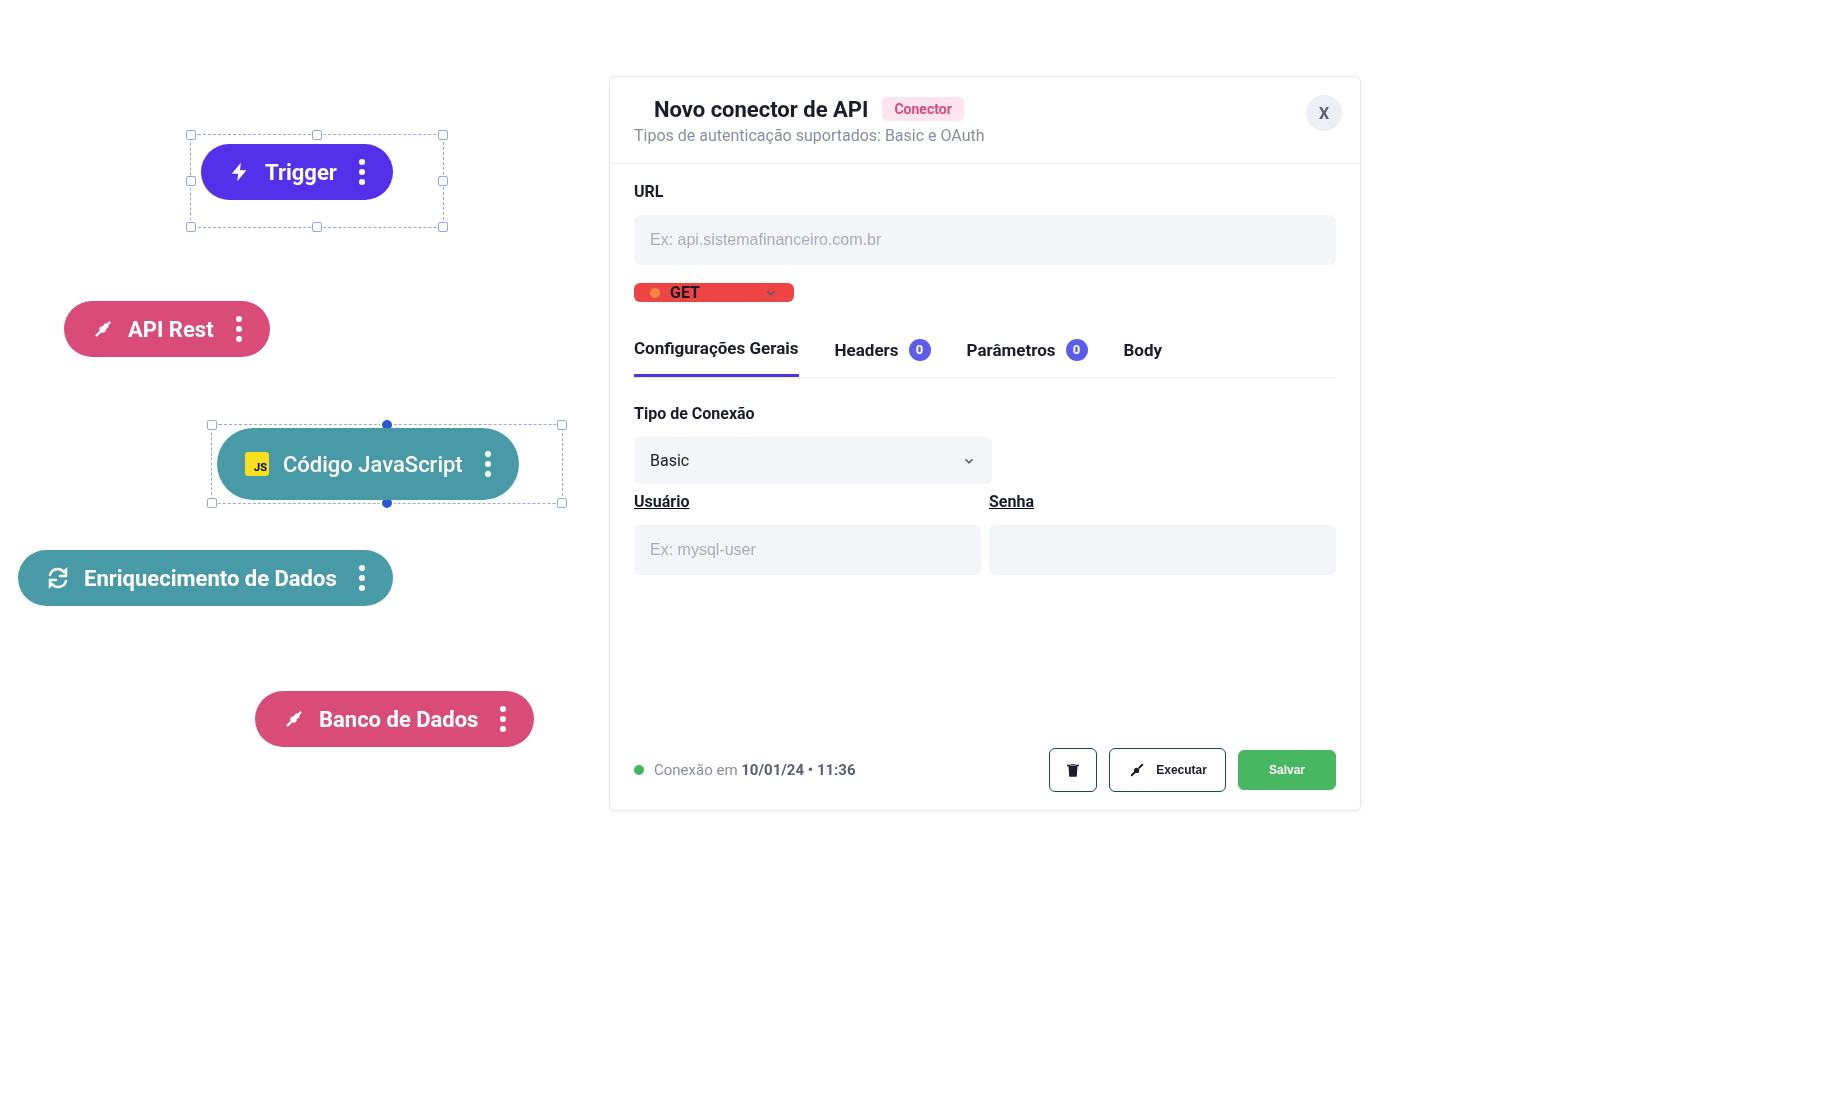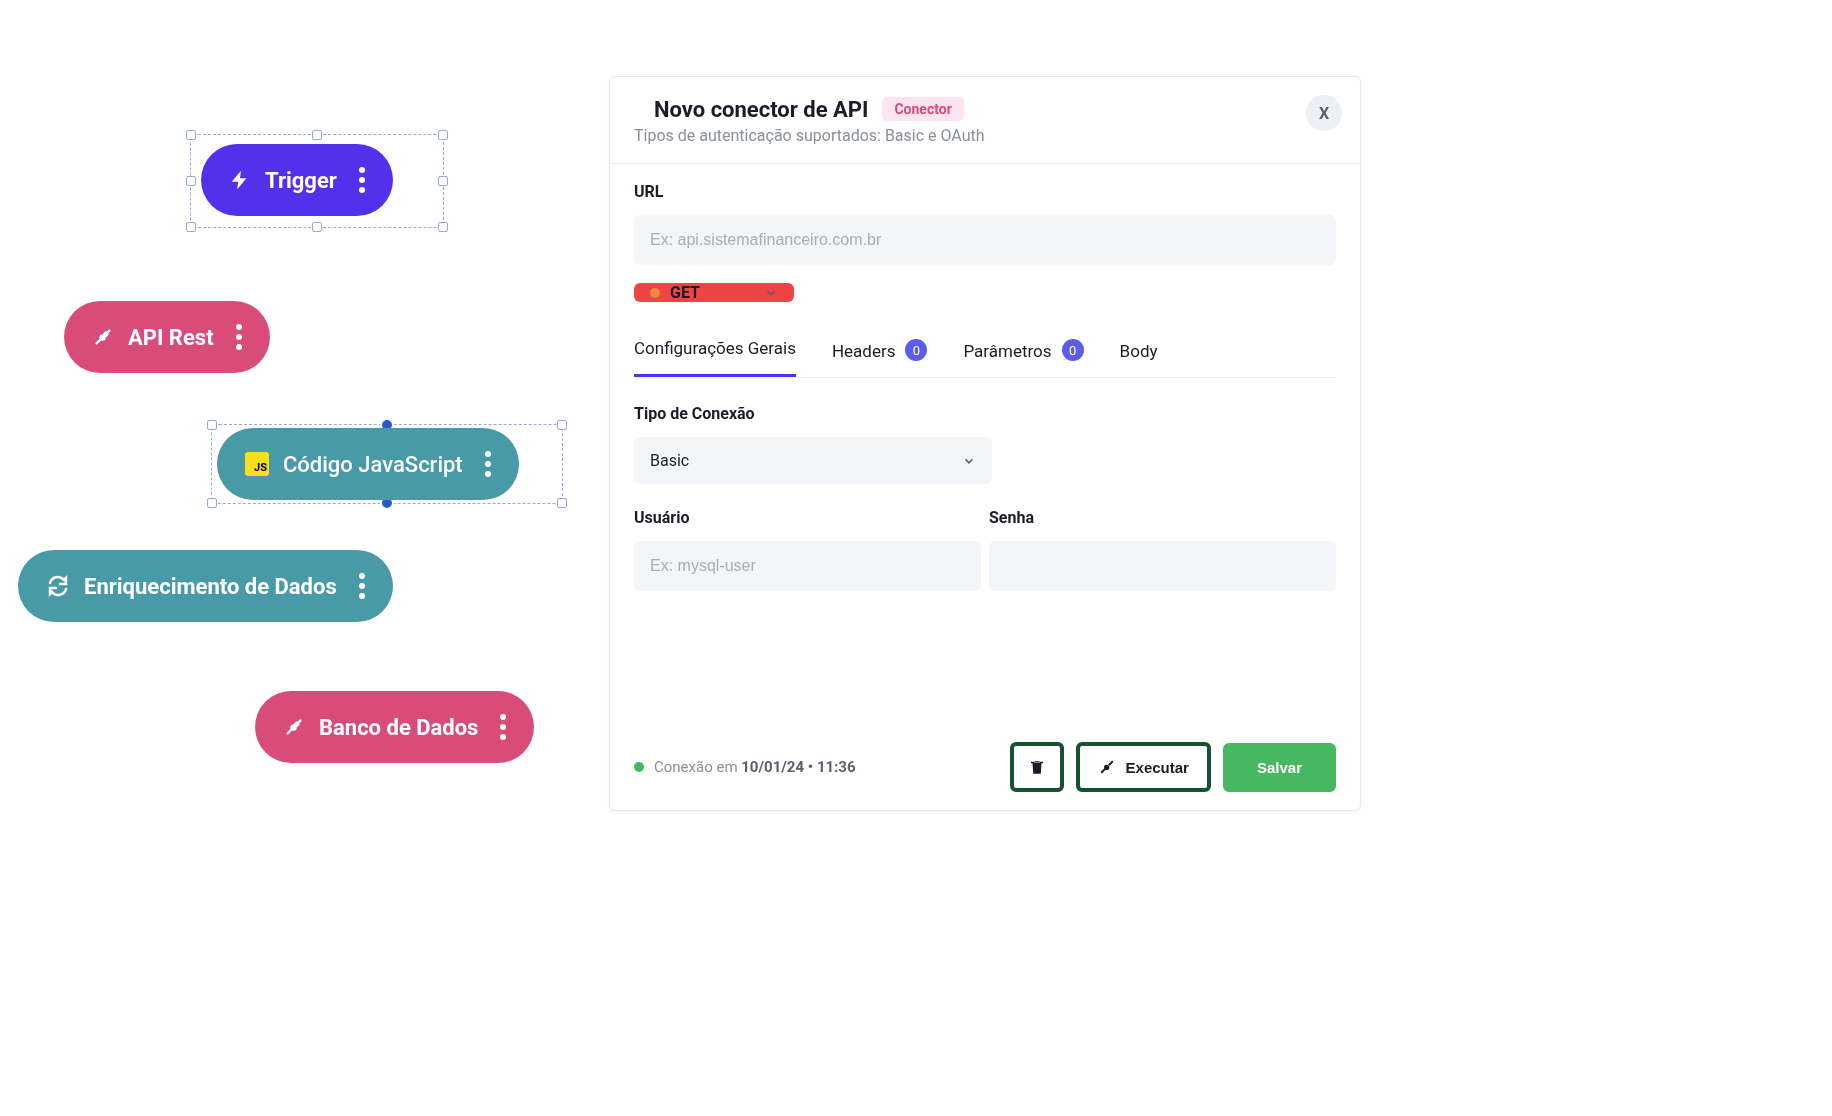--- a/index.html
+++ b/index.html
@@ -15,21 +15,21 @@
     width: 100%;
     height: 100%;
   }
   
   .node {
     position: absolute;
     display: inline-flex;
     align-items: center;
     border-radius: 999px;
     padding: 0 28px;
-    height: 72px;
+    height: 56px;
     color: #fff;
     font-weight: 700;
     font-size: 22px;
   }
   .node .icon { margin-right: 14px; display: inline-flex; align-items: center; justify-content: center; }
   .node .menu { margin-left: 22px; display: inline-flex; align-items: center; justify-content: center; }
   .node .menu-dots { display:inline-flex; flex-direction:column; gap:4px; }
   .node .menu-dots span { width:6px; height:6px; border-radius:50%; background:#fff; display:block; }
   .sel-box {
     position: absolute;
@@ -140,23 +140,23 @@
   .chev { margin-left:auto; }
   .tabs {
     display:flex;
     gap: 36px;
     border-bottom: 1px solid #eceff3;
     margin-bottom: 26px;
   }
   .tab {
     padding: 8px 0 16px 0;
     font-size: 17px;
-    font-weight: 400;
+    font-weight: 700;
     color: #1a1d29;
-    display:flex; align-items:flex-end; gap:10px;
+    display:flex; align-items:center; gap:10px;
     cursor: pointer;
   }
   .tab.active { border-bottom: 3px solid #5331ea; }
   .tab-badge {
     background: #5b5de8;
     color: #fff;
     border-radius: 50%;
     width: 22px; height: 22px;
     font-size: 13px;
     display:flex; align-items:center; justify-content:center;
@@ -165,42 +165,42 @@
     background: #f4f5f8;
     border-radius: 6px;
     padding: 14px 16px;
     width: 358px;
     display:flex;
     align-items:center;
     color: #1a1d29;
     font-size: 16px;
     cursor: pointer;
   }
-  .form-row { display:flex; gap:8px; margin-top: 24px; }
+  .form-row { display:flex; gap:8px; margin-top: 8px; text-decoration: underline; }
   .form-col { flex:1; }
   .panel-footer {
     padding: 18px 24px;
     display:flex;
     align-items:center;
     gap: 12px;
   }
   .status { display:flex; align-items:center; gap:10px; color:#8a8f9c; font-size:15px; }
   .dot-green { width:10px; height:10px; border-radius:50%; background:#3fb95f; }
   .status strong { color:#5a6070; font-weight:700; }
   .spacer { flex:1; }
   .btn {
     border-radius: 6px;
     padding: 12px 18px;
-    font-size: 15px;
+    font-size: 12px;
     font-weight: 700;
     display:flex;
     align-items:center;
     gap:10px;
     cursor: pointer;
-    border: 4px solid #14532d;
+    border: 1px solid #14532d;
     background: #fff;
     color: #1a1d29;
   }
   .btn-icon-only { padding: 12px 14px; }
   .btn-green { background:#47b762; color:#fff; border-color:#47b762; padding-left:30px; padding-right:30px; }
   svg { display:block; }
 </style>
 </head>
 <body>
 

